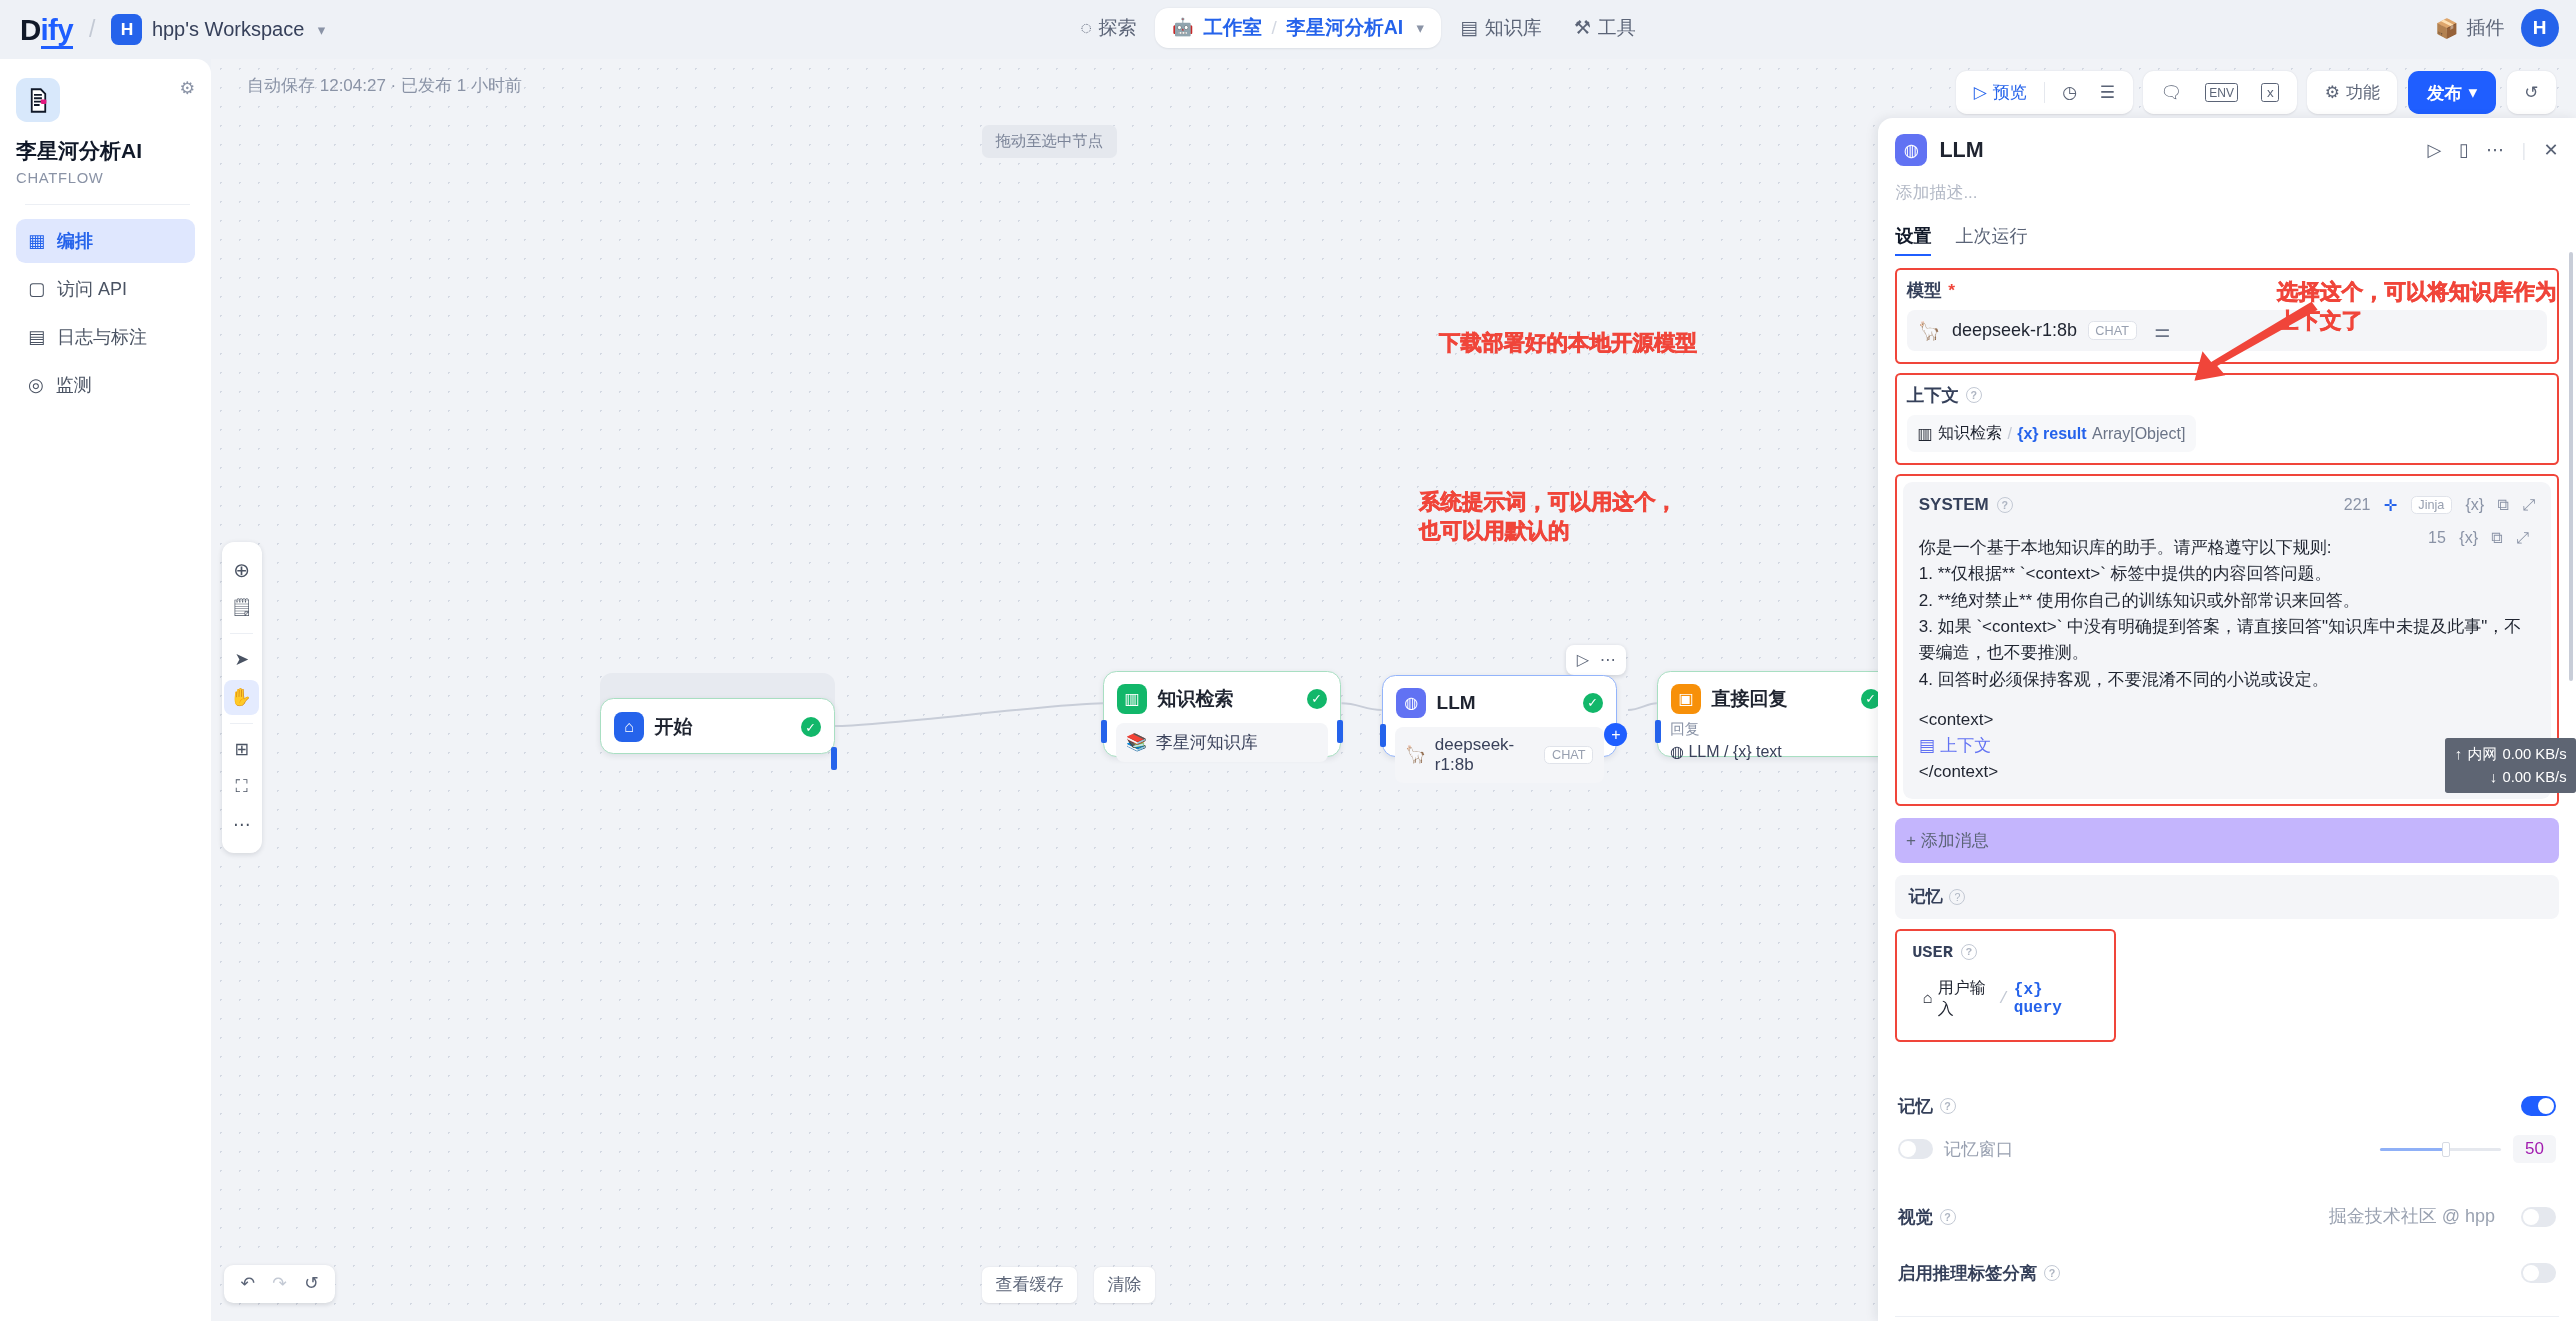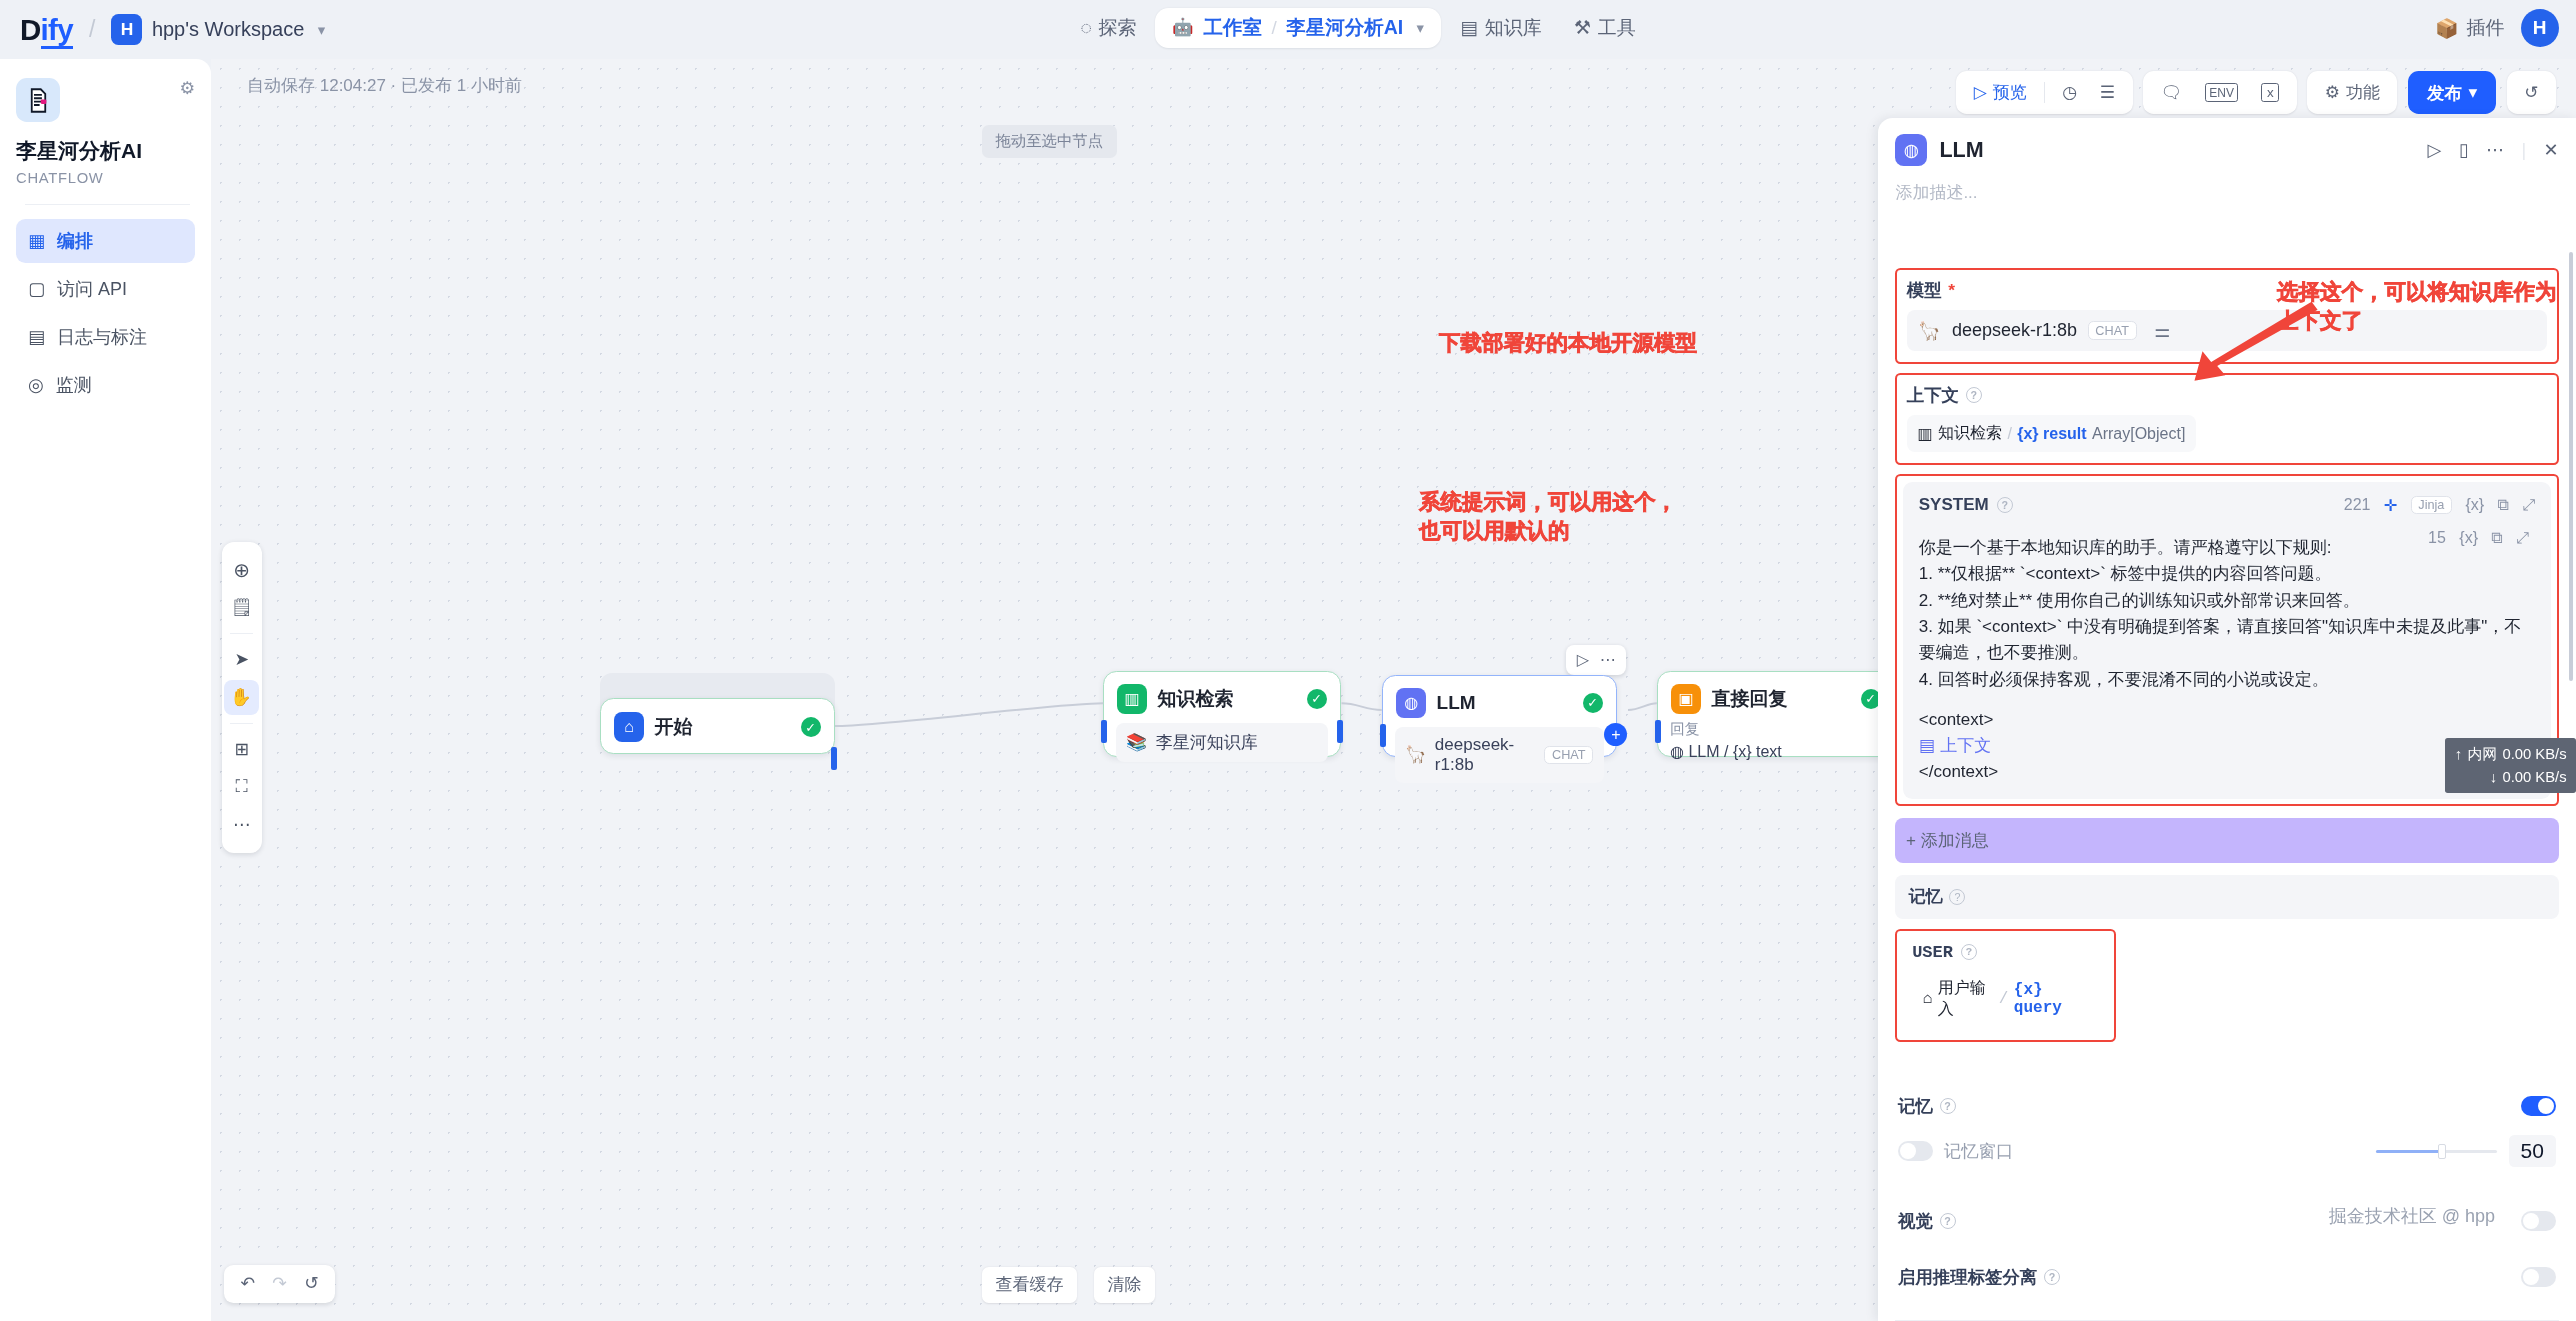--- a/index.html
+++ b/index.html
@@ -162,21 +162,21 @@
      font-weight:bold;}
   .row .sp{ margin-left:auto; display:flex; align-items:center; gap:12px;}
   .toggle{ width:35px;height:20px;border-radius:10.7px;background:#e5e8ee; position:relative;}
   .toggle.on{ background:#1f5eff;}
   .toggle i{ position:absolute; width:16px;height:16px;border-radius:50%;background:#fff; top:2px; left:2px;}
   .toggle.on i{ left:17px;}
   .slider{ width:121px; height:3.4px; background:#e5e8ee; border-radius:2px; position:relative;}
   .slider .fill{ position:absolute; left:0; top:0; height:3.4px; width:64px; background:#8fb0f7; border-radius:2px;}
   .slider .knob{ position:absolute; left:62px; top:-5.4px; width:8px;height:14.8px;background:#fff;
      border:0.7px solid #d7dbe3; border-radius:2px;}
-  .numbox{ background:#f4f5f8; border-radius:5.4px; padding:4px 12px; font-size:21px; color:#0f172a;}
+  .numbox{ background:#f4f5f8; border-radius:5.4px; padding:4px 12px; font-size:17px; color:#a21caf;}
   .hr{ height:0.7px; background:#eceff4; margin:9.4px 0;}
 
   .scroll{ position:absolute; right:2.7px; top:134px; width:4px; height:429px; background:#c8cdd8;
      border-radius:2px;}
 
   
   .netov{ position:absolute; right:0; top:738px; background:#5e6573; color:#fff; font-size:14.8px;
      padding:5.4px 9.4px; border-radius:2.7px; line-height:1.5; z-index:50;}
   .netov div{ display:flex; align-items:center; gap:5.4px; justify-content:flex-end;}
 
@@ -420,20 +420,24 @@
       <div class="p-title">LLM</div>
       <div class="p-acts">
         <span>▷</span>
         <span>▯</span>
         <span>⋯</span>
         <span style="color:#e5e8ee;">|</span>
         <span>✕</span>
       </div>
     </div>
     <div class="p-desc">添加描述...</div>
+    <div class="p-tabs">
+      <div class="p-tab active">设置</div>
+      <div class="p-tab">上次运行</div>
+    </div>
 
     <div class="p-body">
 
       <div class="redbox" style="padding:8px 9.4px 10.7px 9.4px;margin-top:5.4px;">
         <div class="fld-label">
           <span>模型</span>
           <span class="req">*</span>
         </div>
         <div class="modelrow">
           <span>🦙</span>

